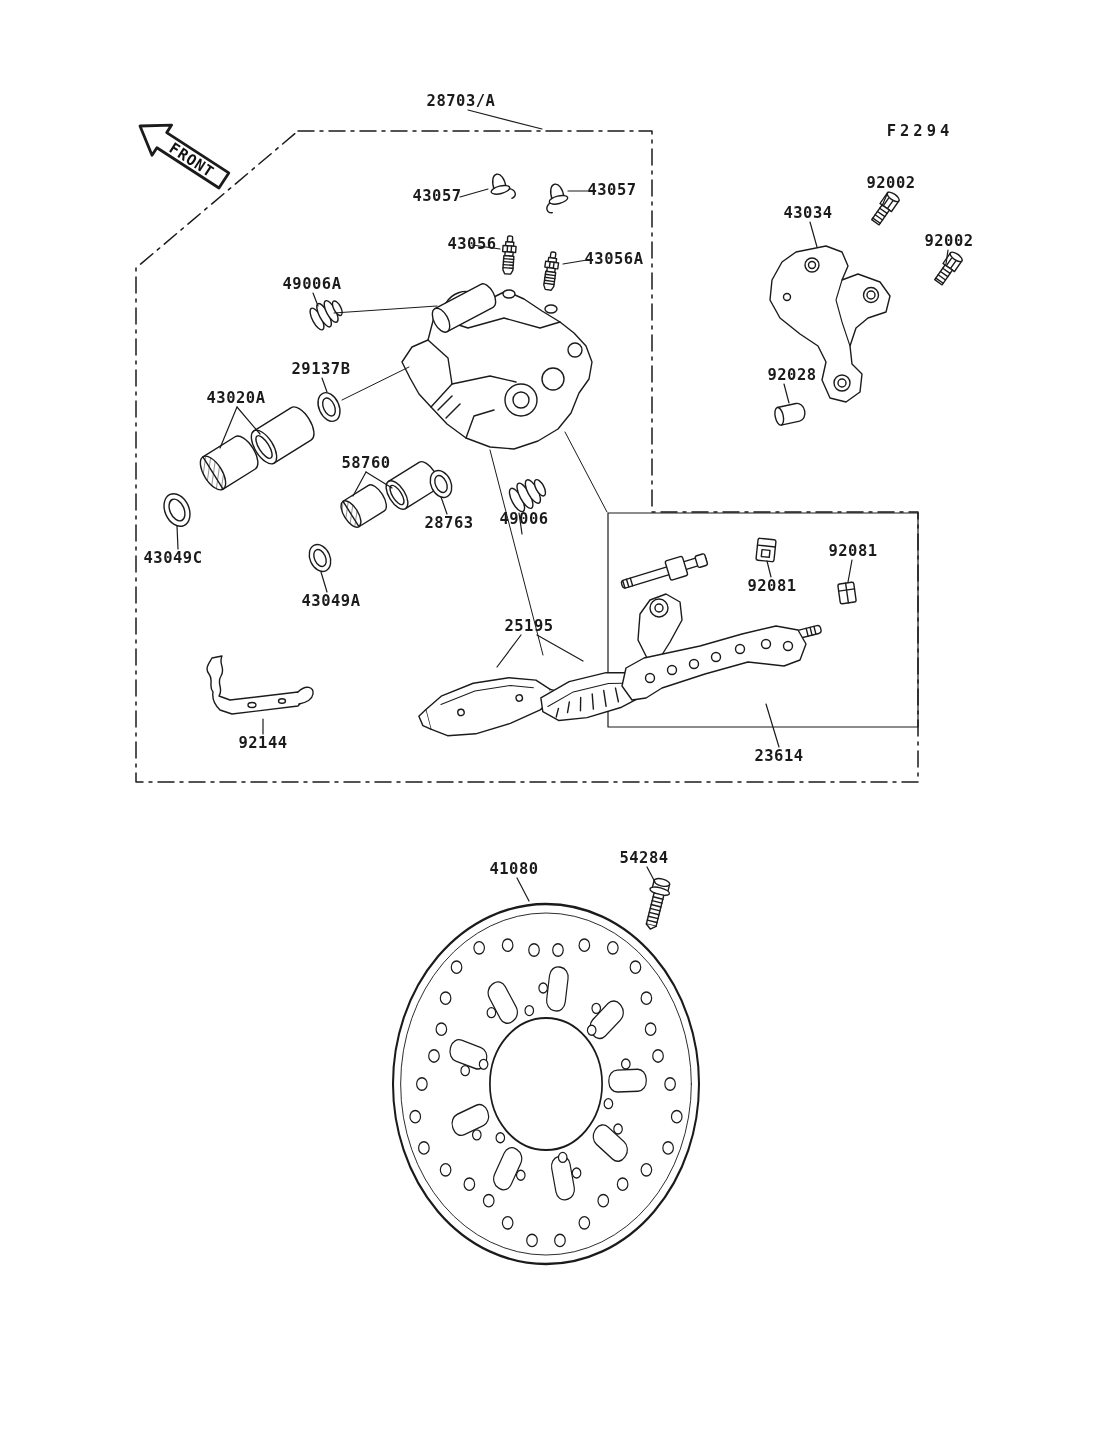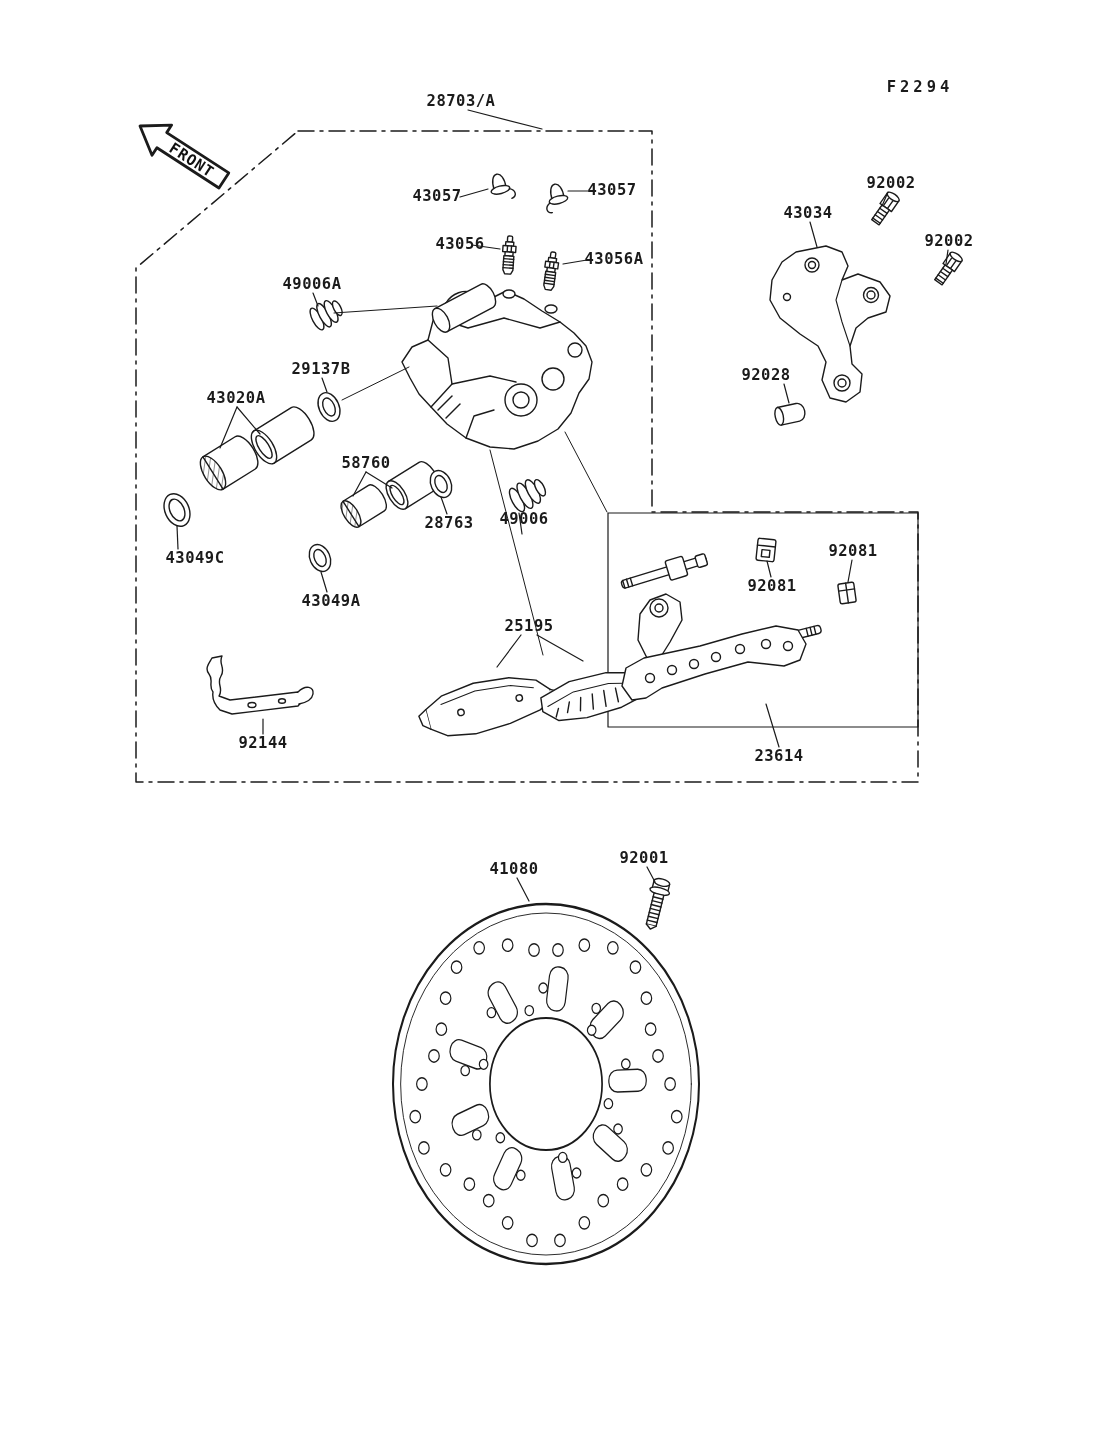--- a/index.html
+++ b/index.html
@@ -6,21 +6,21 @@
   .page{
     position:relative;width:1096px;height:1434px;background:#ffffff;
     font-family:"DejaVu Sans Mono","Liberation Mono",monospace;overflow:hidden;
   }
   .page svg{position:absolute;left:0;top:0;}
   svg text{font-family:"DejaVu Sans Mono","Liberation Mono",monospace;}
   .part-label{
     position:absolute;transform:translate(-50%,-50%);
     font-size:15.5px;font-weight:700;color:#1b1b1b;white-space:nowrap;letter-spacing:.5px;
   }
-  .fig-code{letter-spacing:4px;}
+  .fig-code{letter-spacing:4px;margin-top:44px;}
 </style>
 </head>
 <body>
 
 <div class="page">
 
 <svg width="1096" height="1434" viewBox="0 0 1096 1434">
   <defs>
     <pattern id="hatch" width="5" height="5" patternUnits="userSpaceOnUse" patternTransform="rotate(40)">
       <line x1="0" y1="0" x2="0" y2="5" stroke="#222" stroke-width="1"></line>
@@ -376,35 +376,35 @@
       <line x1="517" y1="878" x2="529" y2="901"></line>
       <line x1="647" y1="867" x2="655" y2="882"></line>
     </g>
   </g>
 </svg>
 
 <div class="part-label fig-code" style="left:920px;top:87px">F2294</div>
 <div class="part-label" style="left:461px;top:101px">28703/A</div>
 <div class="part-label" style="left:437px;top:196px">43057</div>
 <div class="part-label" style="left:612px;top:190px">43057</div>
-<div class="part-label" style="left:460px;top:244px">43056</div>
+<div class="part-label" style="left:472px;top:244px">43056</div>
 <div class="part-label" style="left:614px;top:259px">43056A</div>
 <div class="part-label" style="left:312px;top:284px">49006A</div>
 <div class="part-label" style="left:321px;top:369px">29137B</div>
 <div class="part-label" style="left:236px;top:398px">43020A</div>
 <div class="part-label" style="left:366px;top:463px">58760</div>
 <div class="part-label" style="left:449px;top:523px">28763</div>
 <div class="part-label" style="left:524px;top:519px">49006</div>
-<div class="part-label" style="left:195px;top:558px">43049C</div>
+<div class="part-label" style="left:173px;top:558px">43049C</div>
 <div class="part-label" style="left:331px;top:601px">43049A</div>
 <div class="part-label" style="left:263px;top:743px">92144</div>
 <div class="part-label" style="left:529px;top:626px">25195</div>
 <div class="part-label" style="left:779px;top:756px">23614</div>
 <div class="part-label" style="left:772px;top:586px">92081</div>
 <div class="part-label" style="left:853px;top:551px">92081</div>
 <div class="part-label" style="left:808px;top:213px">43034</div>
 <div class="part-label" style="left:891px;top:183px">92002</div>
 <div class="part-label" style="left:949px;top:241px">92002</div>
-<div class="part-label" style="left:766px;top:375px">92028</div>
+<div class="part-label" style="left:792px;top:375px">92028</div>
 <div class="part-label" style="left:514px;top:869px">41080</div>
-<div class="part-label" style="left:644px;top:858px">92001</div>
+<div class="part-label" style="left:644px;top:858px">54284</div>
 
 </div>
 
 </body></html>

